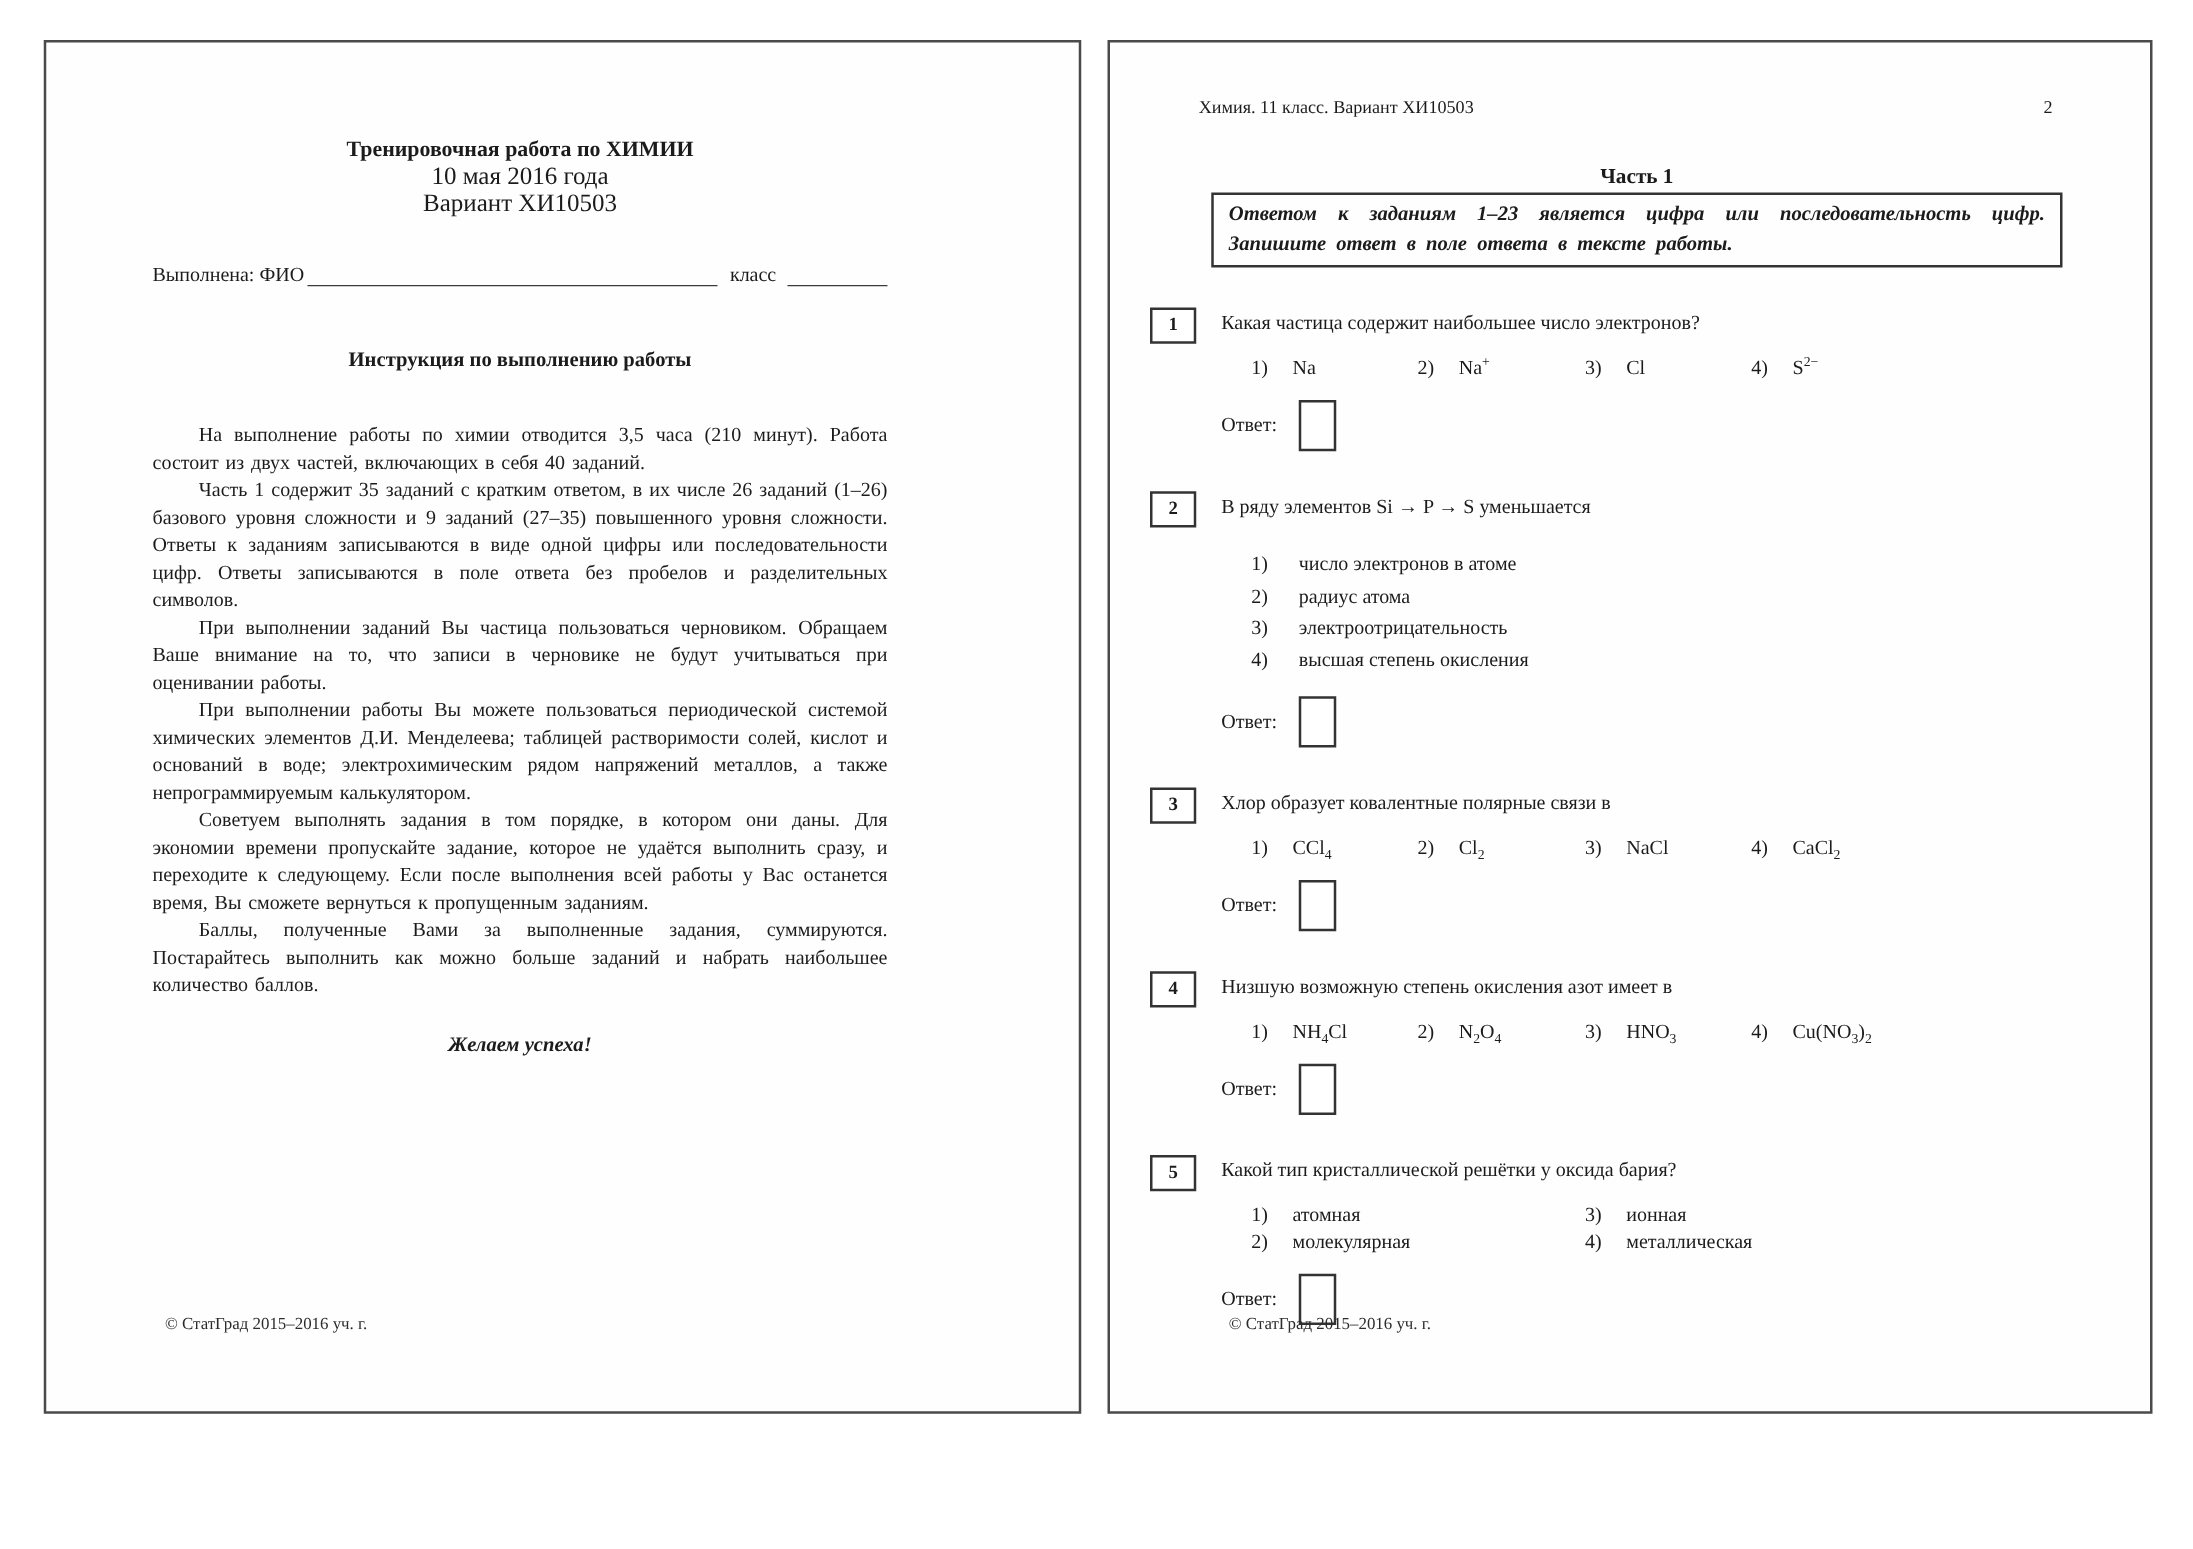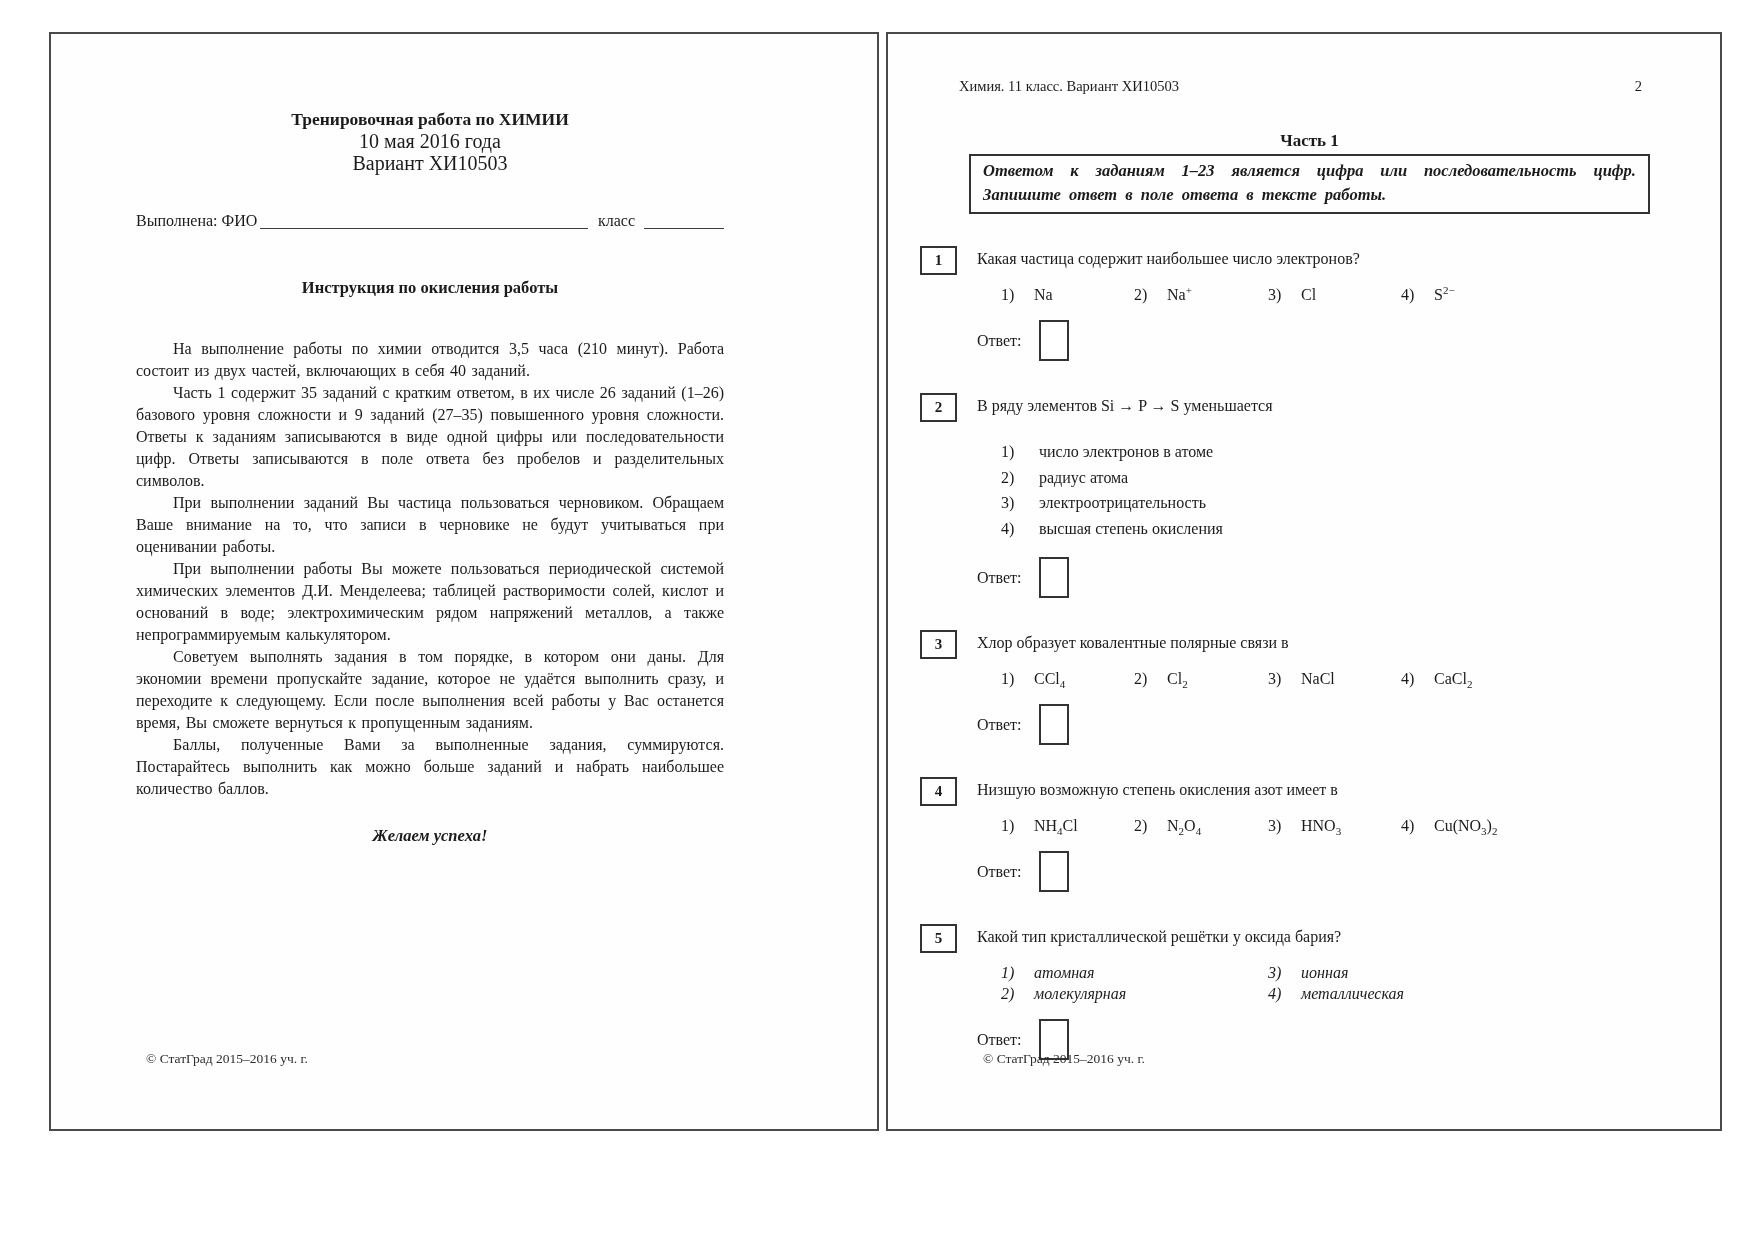--- a/index.html
+++ b/index.html
@@ -6,21 +6,21 @@
   body{
     width:1754px;height:1239px;position:relative;background:#ffffff;
     font-family:"Liberation Serif","DejaVu Serif",serif;
     color:#1b1b1b;font-size:16px;
     -webkit-font-smoothing:antialiased;
   }
   .page{
     position:absolute;top:32px;height:1099px;background:#fefefe;
     border:2px solid #4a4a4a;box-sizing:border-box;
   }
-  .page-left{left:49px;width:830px;}
+  .page-left{left:35px;width:830px;}
   .page-right{left:886px;width:836px;}
 
   
   .lp-inner{padding:74px 153px 0 85px;}
   .title-block{text-align:center;line-height:22px;}
   .t-bold{font-weight:700;font-size:17.5px;}
   .t-reg{font-size:20px;}
   .fio-row{display:flex;align-items:flex-end;margin-top:36px;}
   .blank{border-bottom:1.5px solid #3c3c3c;height:18px;}
   .blank-long{flex:1;margin:0 10px 1px 3px;}
@@ -45,21 +45,21 @@
     flex:none;width:33px;height:25px;border:2px solid #333;
     display:flex;align-items:center;justify-content:center;
     font-weight:700;font-size:15px;background:#fff;
   }
   .q-content{margin-left:20px;flex:1;margin-right:72px;padding-top:2px;}
   .q-text{line-height:22px;}
   .q-options{margin-top:16px;margin-left:24px;}
   .layout-row{display:grid;grid-template-columns:133px 134px 133px auto;}
   .layout-list{margin-top:22px;}
   .layout-list .option{line-height:25.5px;}
-  .layout-grid2{display:grid;grid-template-columns:267px auto;row-gap:3px;font-style:italic;}
+  .layout-grid2{display:grid;grid-template-columns:267px auto;row-gap:3px;}
   .option{white-space:nowrap;}
   .opt-n{display:inline-block;min-width:33px;}
   .layout-list .opt-n{min-width:38px;}
   .answer{margin-top:16px;display:flex;align-items:center;}
   .answer-label{margin-right:17px;}
   .answer-box{width:26px;height:37px;border:2px solid #333;background:#fff;}
   sup,sub{font-size:11px;line-height:0;}
 </style>
 </head>
 <body>
@@ -72,21 +72,21 @@
       <div class="t-reg">Вариант ХИ10503</div>
     </div>
 
     <div class="fio-row">
       <span>Выполнена: ФИО</span>
       <span class="blank blank-long"></span>
       <span>класс</span>
       <span class="blank blank-short"></span>
     </div>
 
-    <div class="instr-heading">Инструкция по окисления работы</div>
+    <div class="instr-heading">Инструкция по выполнению работы</div>
 
     <div class="paras">
       <p>На выполнение работы по химии отводится 3,5 часа (210 минут). Работа состоит из двух частей, включающих в себя 40 заданий.</p>
       <p>Часть 1 содержит 35 заданий с кратким ответом, в их числе 26 заданий (1–26) базового уровня сложности и 9 заданий (27–35) повышенного уровня сложности. Ответы к заданиям записываются в виде одной цифры или последовательности цифр. Ответы записываются в поле ответа без пробелов и разделительных символов.</p>
       <p>При выполнении заданий Вы частица пользоваться черновиком. Обращаем Ваше внимание на то, что записи в черновике не будут учитываться при оценивании работы.</p>
       <p>При выполнении работы Вы можете пользоваться периодической системой химических элементов Д.И. Менделеева; таблицей растворимости солей, кислот и оснований в воде; электрохимическим рядом напряжений металлов, а также непрограммируемым калькулятором.</p>
       <p>Советуем выполнять задания в том порядке, в котором они даны. Для экономии времени пропускайте задание, которое не удаётся выполнить сразу, и переходите к следующему. Если после выполнения всей работы у Вас останется время, Вы сможете вернуться к пропущенным заданиям.</p>
       <p>Баллы, полученные Вами за выполненные задания, суммируются. Постарайтесь выполнить как можно больше заданий и набрать наибольшее количество баллов.</p>
     </div>
 

